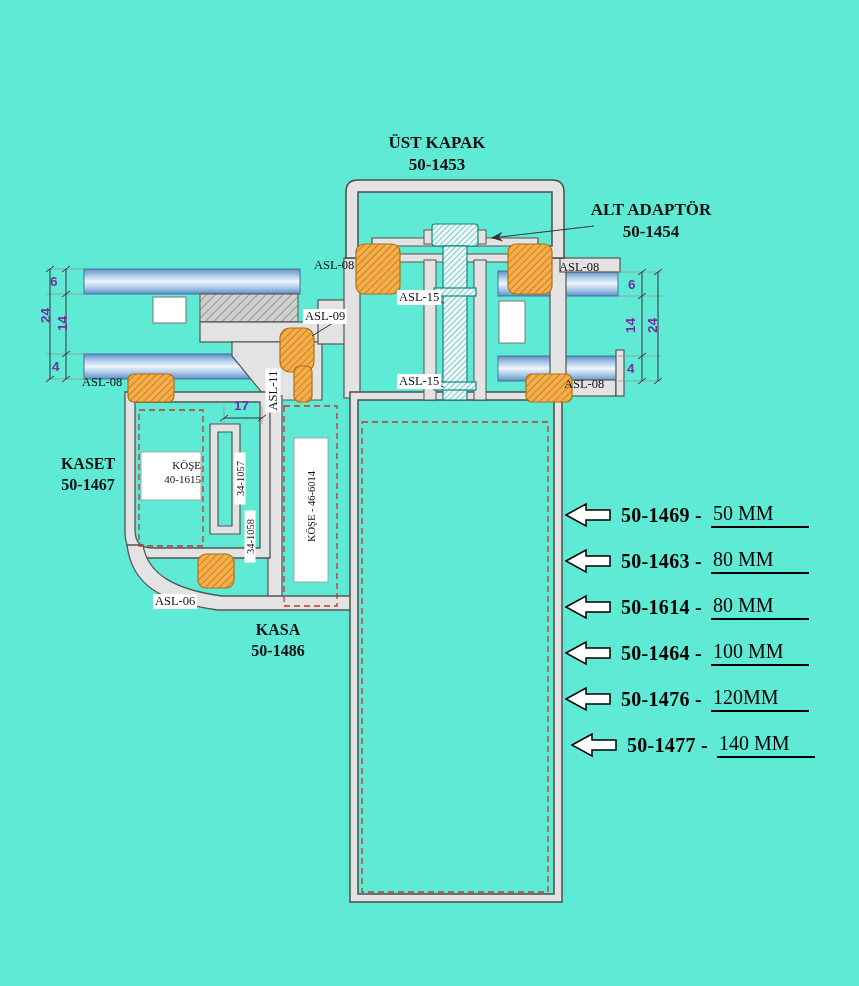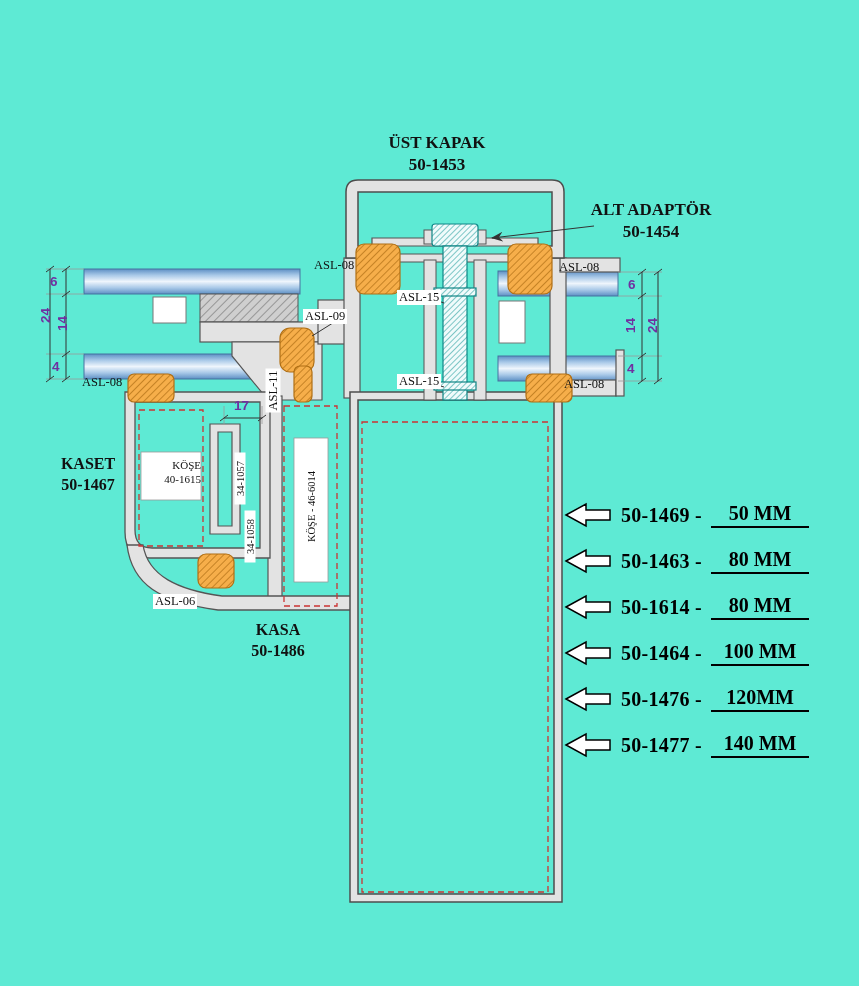--- a/index.html
+++ b/index.html
@@ -10,21 +10,21 @@
   .lbl { position:absolute; color:#111; white-space:nowrap; }
   .title { font-weight:bold; font-size:17px; text-align:center; line-height:1.3; }
   .part-lbl { font-size:12.5px;text-align:center; }
   .bg { background:#fff; padding:0 2px; }
   .rot { transform:rotate(-90deg); transform-origin:center; text-align:center; }
   .dim { color:#7030a0; font-weight:bold; font-size:13.5px; font-family:"Liberation Sans", sans-serif; }
   .small-lbl { font-size:11px; text-align:center; line-height:1.25; font-weight:normal; }
   .vsmall { font-size:10.5px; }
   .row { position:absolute; display:flex; align-items:center; gap:9px; height:30px; }
   .row .code { font-size:20px; font-weight:bold; letter-spacing:0.3px; }
-  .row .size { font-size:20px; font-weight:bold; border-bottom:2.5px solid #000; min-width:98px; text-align:center; padding:0 2px 1px; }
+  .row .size { font-size:20px; font-weight:normal; border-bottom:2.5px solid #000; min-width:98px; padding:0 2px 1px; }
 </style>
 </head>
 <body>
 
 <div class="canvas">
 
 <svg class="drawing" width="859" height="986" viewBox="0 0 859 986">
   <defs>
     <linearGradient id="glassGrad" x1="0" y1="0" x2="0" y2="1">
       <stop offset="0" stop-color="#5d8fc4"></stop>
@@ -244,21 +244,21 @@
   <span class="code">50-1464 -</span>
   <span class="size">100 MM</span>
 </div>
 <div class="row" style="left:564px; top:684px;">
   <svg width="48" height="26" viewBox="0 0 48 26">
         <polygon points="2,13 22,2 22,8 46,8 46,18 22,18 22,24" fill="#fff" stroke="#000" stroke-width="1.5"></polygon>
       </svg>
   <span class="code">50-1476 -</span>
   <span class="size">120MM</span>
 </div>
-<div class="row" style="left:564px; top:730px;">
+<div class="row" style="left:564px; top:730px;padding-left:6px;">
   <svg width="48" height="26" viewBox="0 0 48 26">
         <polygon points="2,13 22,2 22,8 46,8 46,18 22,18 22,24" fill="#fff" stroke="#000" stroke-width="1.5"></polygon>
       </svg>
   <span class="code">50-1477 -</span>
   <span class="size">140 MM</span>
 </div>
 
 </div>
 
 </body></html>

